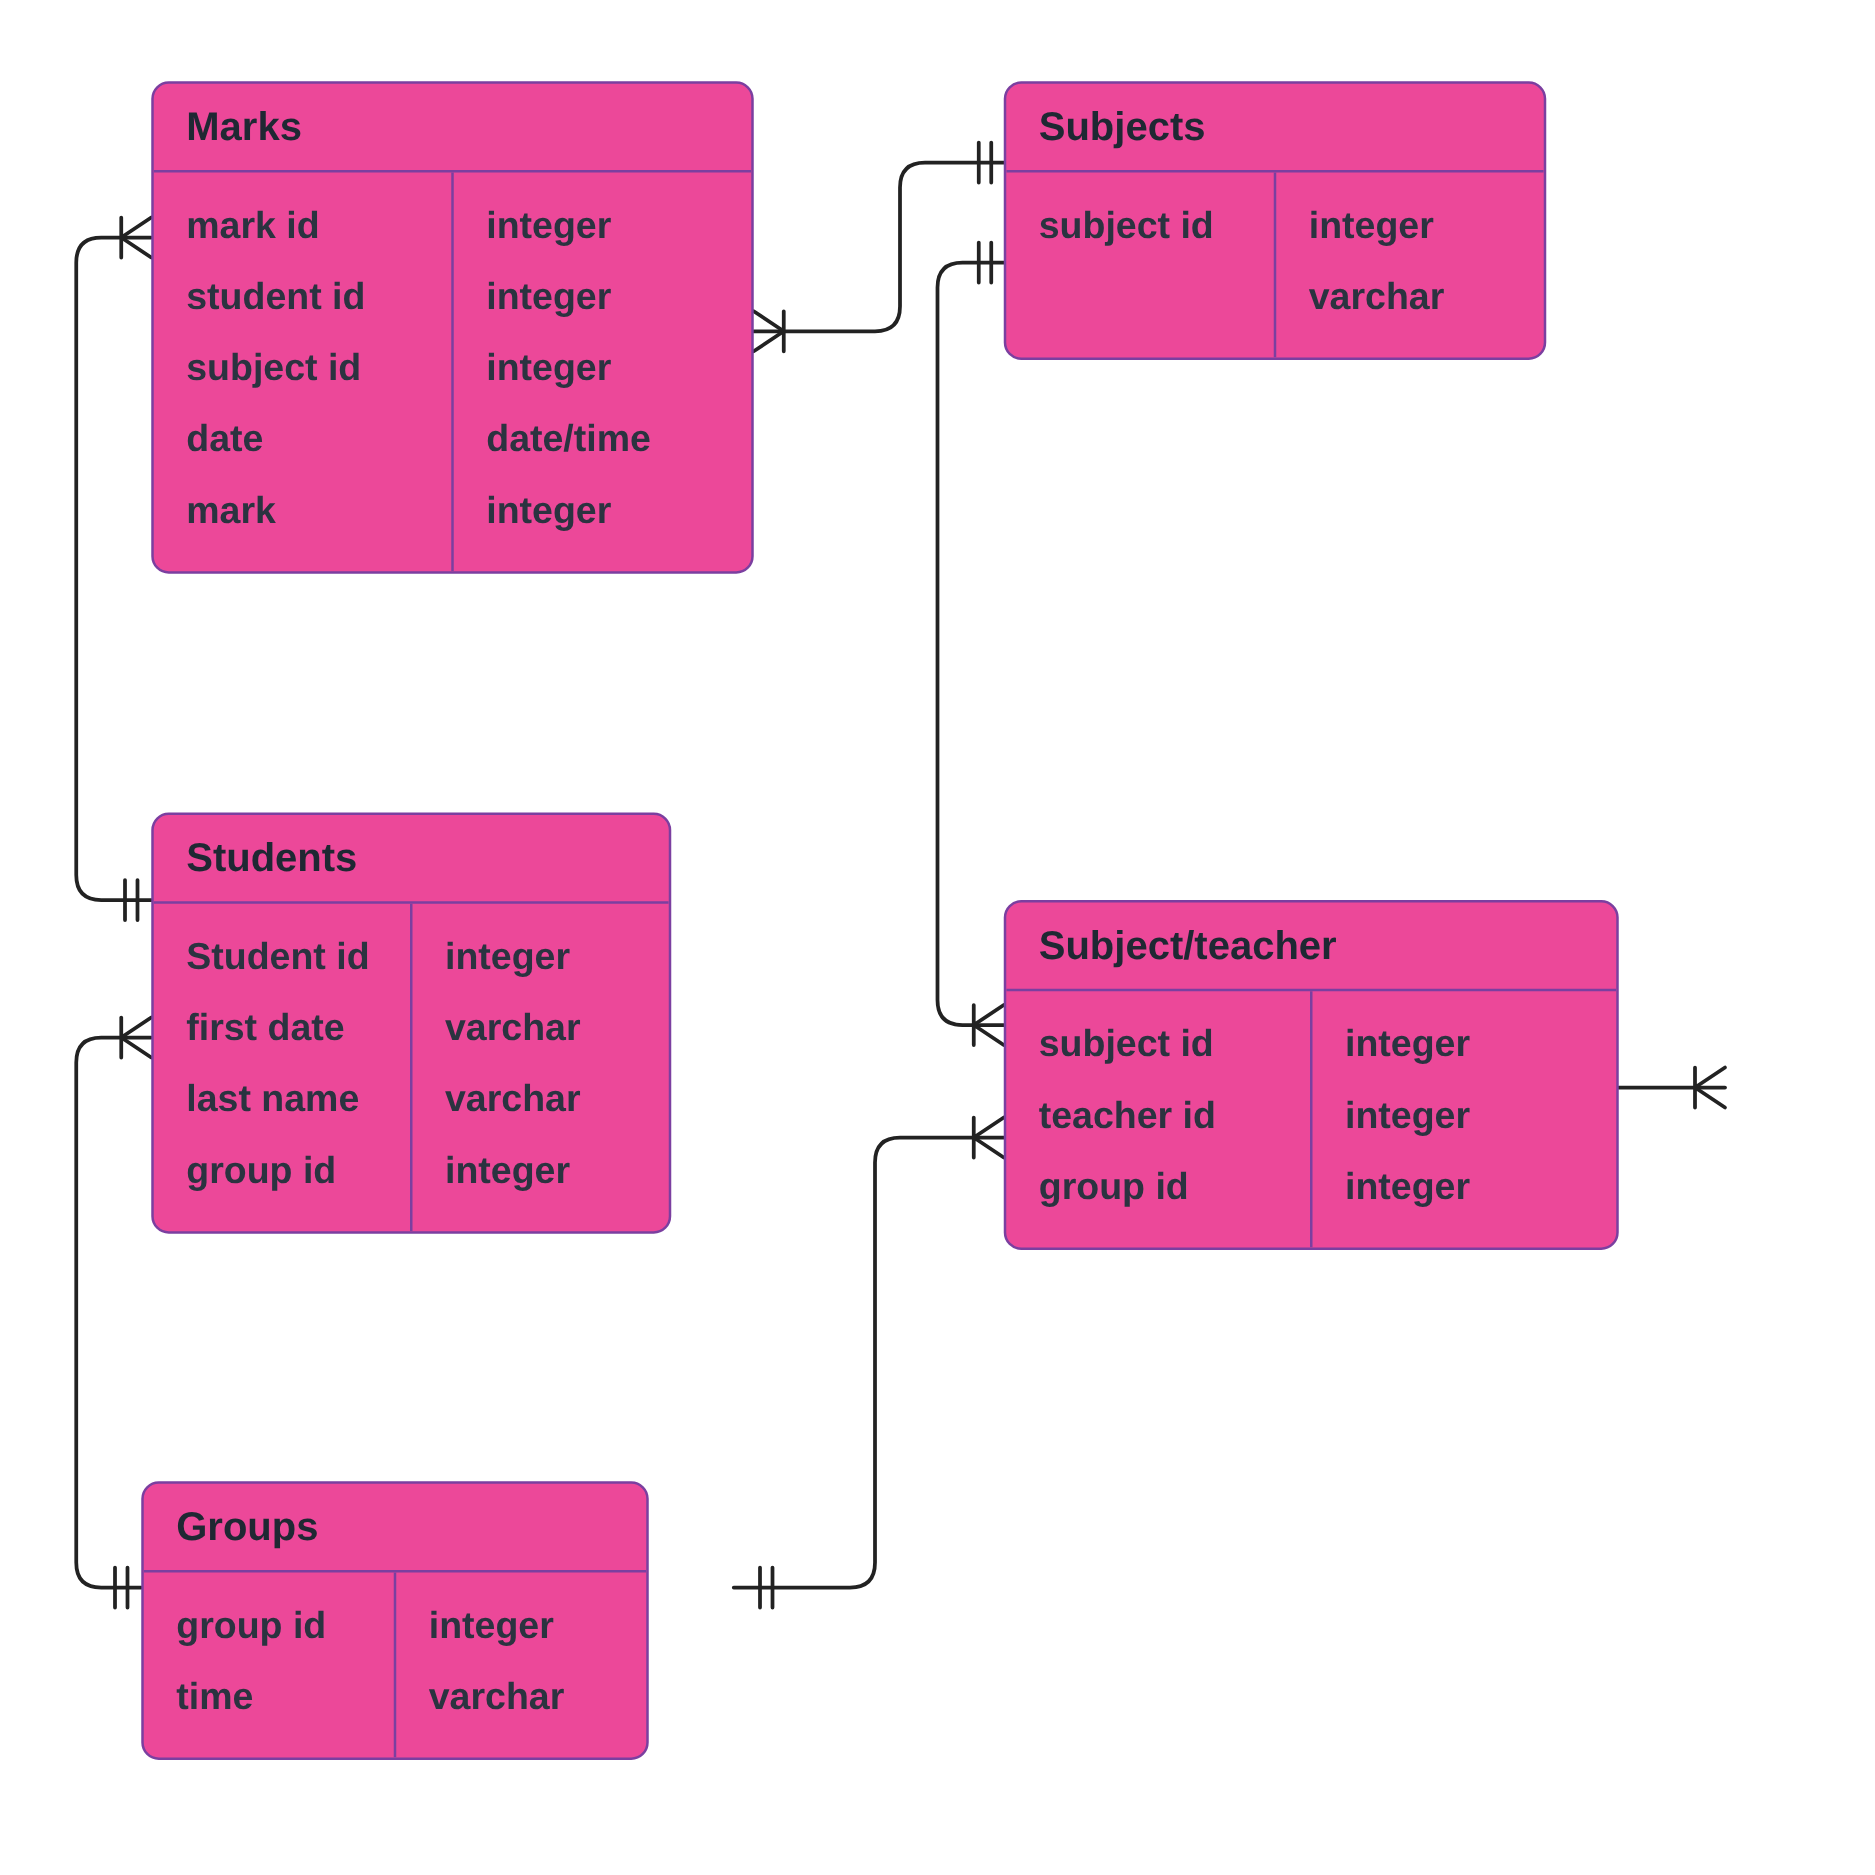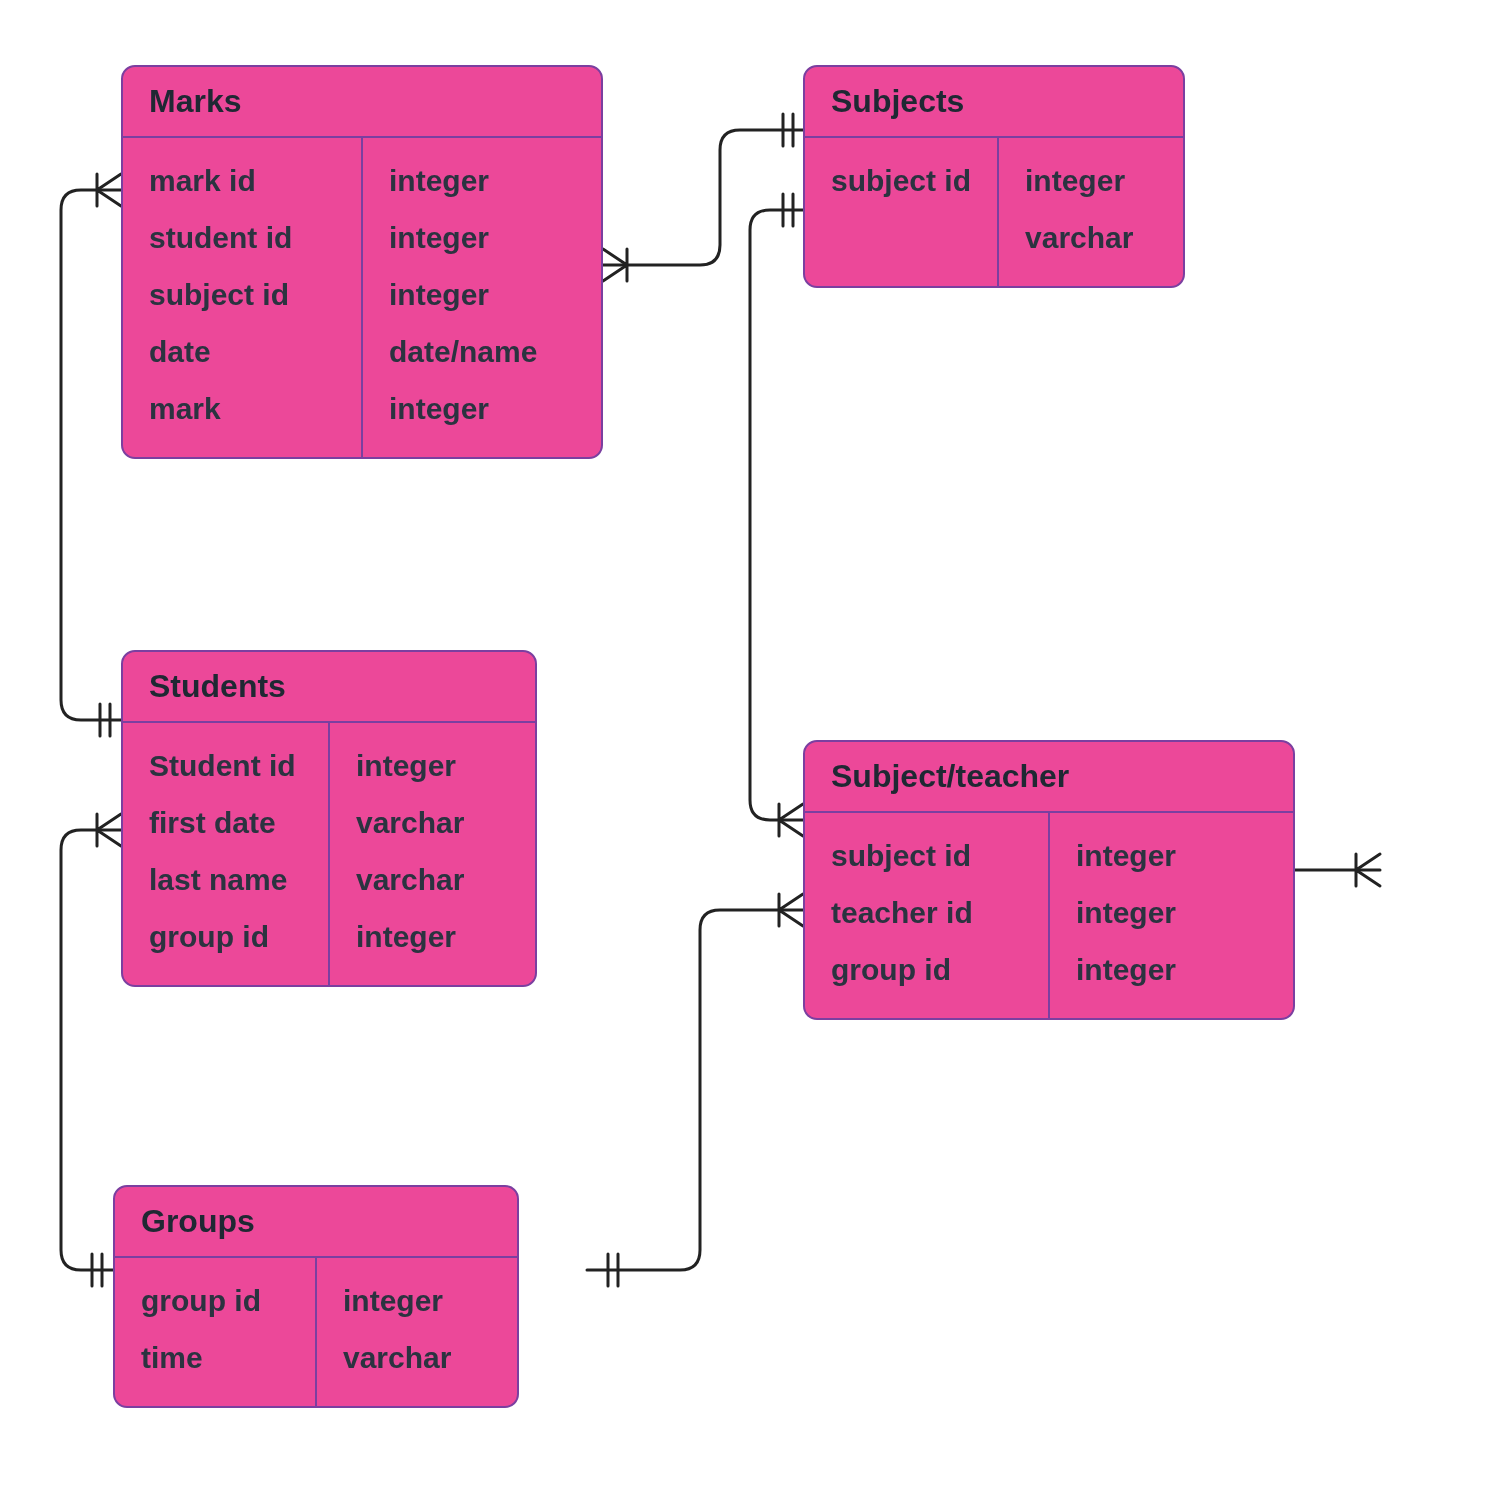--- a/index.html
+++ b/index.html
@@ -104,27 +104,27 @@
       <div class="cell">mark id</div>
       <div class="cell">student id</div>
       <div class="cell">subject id</div>
       <div class="cell">date</div>
       <div class="cell">mark</div>
     </div>
     <div class="col col-right">
       <div class="cell">integer</div>
       <div class="cell">integer</div>
       <div class="cell">integer</div>
-      <div class="cell">date/name</div>
+      <div class="cell">date/time</div>
       <div class="cell">integer</div>
     </div>
   </div>
 </div>
 
-<div class="entity" style="left:803px; top:65px; width:382px;">
+<div class="entity" style="left:803px; top:65px; width:434px;">
   <div class="entity-header">Subjects</div>
   <div class="entity-body">
     <div class="col col-left">
       <div class="cell">subject id</div>
     </div>
     <div class="col col-right">
       <div class="cell">integer</div>
       <div class="cell">varchar</div>
     </div>
   </div>
@@ -141,21 +141,21 @@
     </div>
     <div class="col col-right">
       <div class="cell">integer</div>
       <div class="cell">varchar</div>
       <div class="cell">varchar</div>
       <div class="cell">integer</div>
     </div>
   </div>
 </div>
 
-<div class="entity" style="left:803px; top:720px; width:492px;margin-top:20px;">
+<div class="entity" style="left:803px; top:720px; width:492px;">
   <div class="entity-header">Subject/teacher</div>
   <div class="entity-body">
     <div class="col col-left">
       <div class="cell">subject id</div>
       <div class="cell">teacher id</div>
       <div class="cell">group id</div>
     </div>
     <div class="col col-right">
       <div class="cell">integer</div>
       <div class="cell">integer</div>

